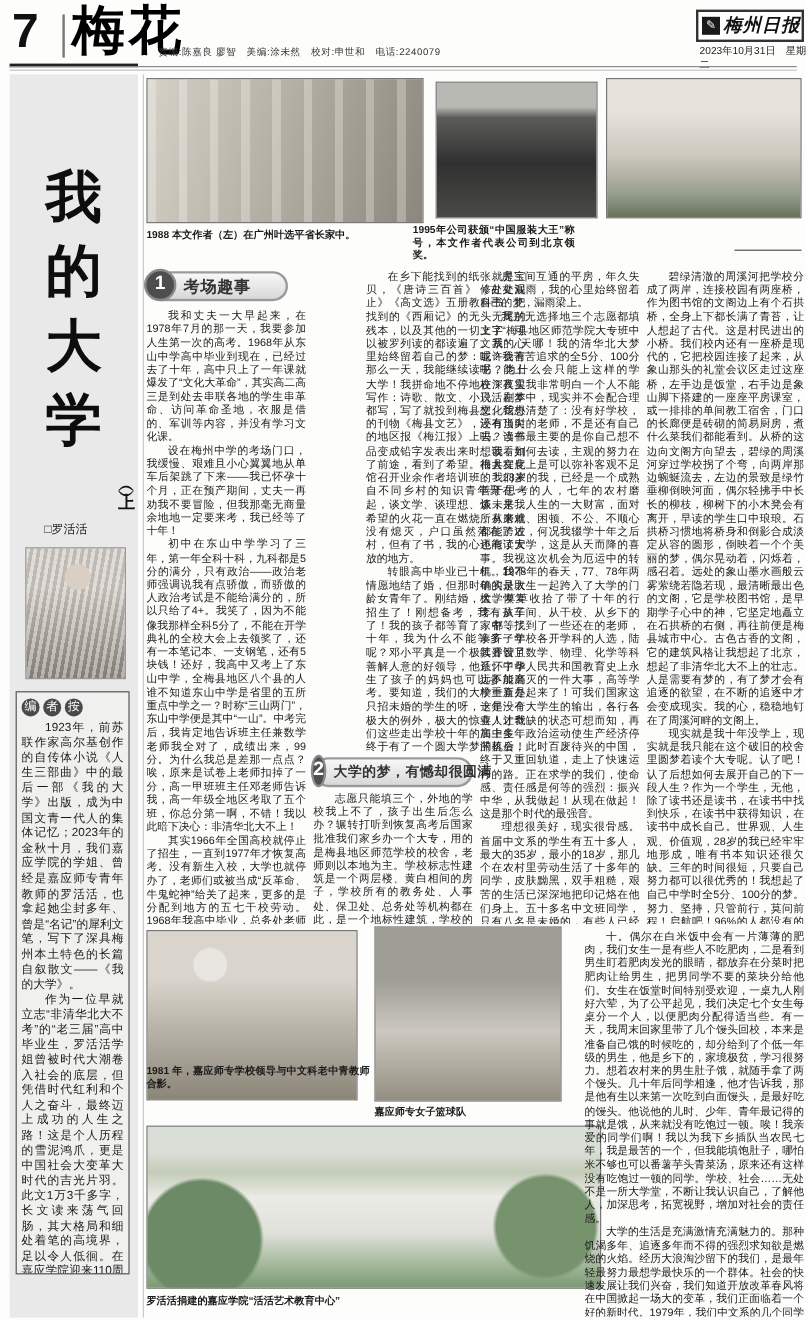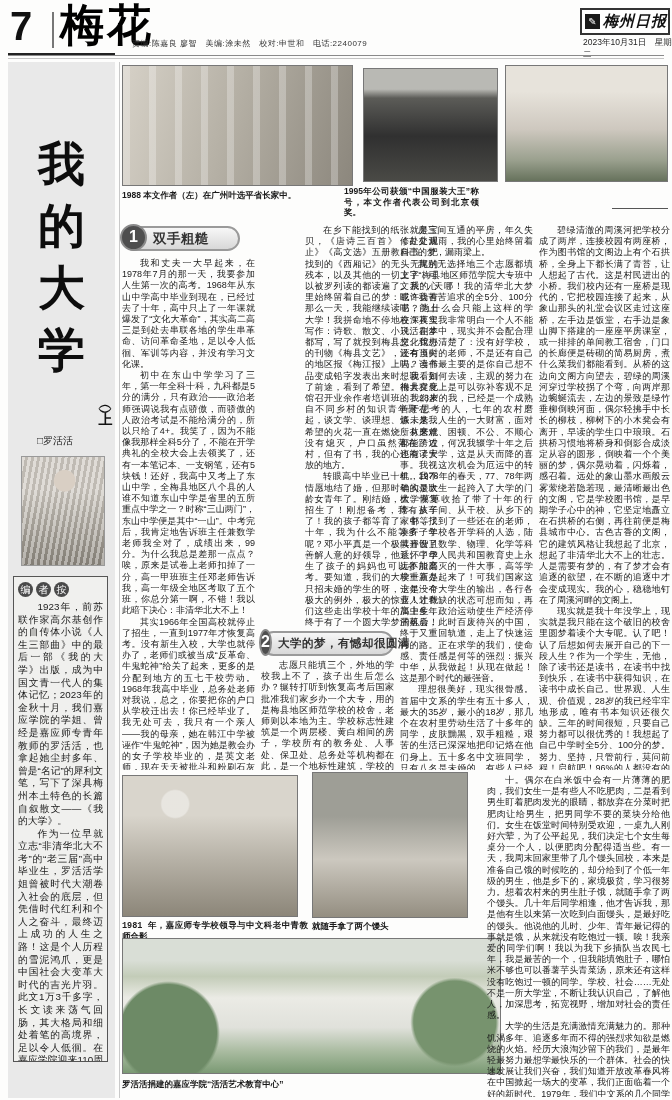--- a/index.html
+++ b/index.html
@@ -110,25 +110,26 @@
   <div class="caption" style="left:122px;top:190px;width:231px;">1988 本文作者（左）在广州叶选平省长家中。</div>
 
   <div class="ph ph2" style="left:363px;top:68px;width:135px;height:114px;"></div>
   <div class="caption" style="left:344px;top:186px;width:135px;">1995年公司获颁“中国服装大王”称号，本文作者代表公司到北京领奖。</div>
 
   <div class="ph ph3" style="left:505px;top:65px;width:163px;height:117px;"></div>
   <div class="cap-rule" style="left:612px;top:208px;width:56px;"></div>
 
   <div class="badge" style="left:122px;top:226px;width:118px;">
     <span class="num">1</span>
-    <span class="bt">双手粗糙</span>
+    <span class="bt">考场趣事</span>
   </div>
 
   <div class="col" style="left:122px;top:258px;width:133px;height:512px;">
-      <p>我和丈夫一大早起来，在1978年7月的那一天，我要参加人生第一次的高考。1968年从东山中学高中毕业到现在，已经过去了十年，高中只上了一年课就爆发了“文化大革命”，其实高二高三是到处去串联各地的学生串革命、访问革命圣地，足以令人低徊、军训等内容，并没有学习文化课。</p>
+      <p>我和丈夫一大早起来，在1978年7月的那一天，我要参加人生第一次的高考。1968年从东山中学高中毕业到现在，已经过去了十年，高中只上了一年课就爆发了“文化大革命”，其实高二高三是到处去串联各地的学生串革命、访问革命圣地，衣服是借的、军训等内容，并没有学习文化课。</p>
+      <p>设在梅州中学的考场门口，我缓慢、艰难且小心翼翼地从单车后架跳了下来——我已怀孕十个月，正在预产期间，丈夫一再劝我不要冒险，但我那毫无商量余地地一定要来考，我已经等了十年！</p>
       <p>初中在东山中学学习了三年，第一年全科十科，九科都是5分的满分，只有政治——政治老师强调说我有点骄傲，而骄傲的人政治考试是不能给满分的，所以只给了4+。我笑了，因为不能像我那样全科5分了，不能在开学典礼的全校大会上去领奖了，还有一本笔记本、一支钢笔，还有5块钱！还好，我高中又考上了东山中学，全梅县地区八个县的人谁不知道东山中学是省里的五所重点中学之一？时称“三山两门”，东山中学便是其中“一山”。中考完后，我肯定地告诉班主任兼数学老师我全对了，成绩出来，99分。为什么我总是差那一点点？唉，原来是试卷上老师扣掉了一分，高一甲班班主任邓老师告诉我，高一年级全地区考取了五个班，你总分第一啊，不错！我以此暗下决心：非清华北大不上！</p>
       <p>其实1966年全国高校就停止了招生，一直到1977年才恢复高考。没有新生入校，大学也就停办了，老师们或被当成“反革命、牛鬼蛇神”给关了起来，更多的是分配到地方的五七干校劳动。1968年我高中毕业，总务处老师对我说，总之，你要把你的户口从学校迁出去！你已经毕业了。我无处可去，我只有一个亲人——我的母亲，她在韩江中学被诬作“牛鬼蛇神”，因为她是教会办的女子学校毕业的，是英文老师，现在天天被批斗和粉刷石灰装学校的房子，也不允许我见她，我的户口能去哪里？我不知道。那是我懵懂青年之际碰到的第一次人生选择。东中宣传队的几位同学邀约一起去“上山下乡”，那时毛主席号召学生到农村去、到边疆去、到祖国最需要的地方去！在一片口号声中，在台上慷慨激昂的发言催促下，随着锣鼓的节奏，坐着大卡车走向了农村。这一去就是七年，我的户口也到了农村，终于有了着落，但我成了农民。这七年除了日出而作，日落也还在夜战劳动，在有空闲的日子里，我从未放弃读书的机会；我找到了一切能找到的文字和书籍，尽管这个很艰难：破四旧，不认大学生，</p>
     </div>
   <div class="col" style="left:261px;top:225px;width:133px;height:402px;margin-left:44px;">
       <p>在乡下能找到的纸张就是宝贝，《唐诗三百首》《古文观止》《高文选》五册教科书、把找到的《西厢记》的无头无尾的残本，以及其他的一切文字，可以被罗列读的都读遍了。我的心里始终留着自己的梦：或许会有那么一天，我能继续读书，能上大学！我拼命地不停地在深夜里写作：诗歌、散文、小说、剧本都写，写了就投到梅县文化馆办的刊物《梅县文艺》，还有当时的地区报《梅江报》上去。当作品变成铅字发表出来时，我看到了前途，看到了希望。梅县文化馆召开业余作者培训班，我们来自不同乡村的知识青年聚在一起，谈文学、谈理想、谈未来，希望的火花一直在燃烧，从来就没有熄灭，户口虽然落在了农村，但有了书，我的心也有了安放的地方。</p>
       <p>转眼高中毕业已十年，我不情愿地结了婚，但那时确实是大龄女青年了。刚结婚，大学恢复招生了！刚想备考，我有孩子了！我的孩子都等育了，都等了十年，我为什么不能等多一年呢？邓小平真是一个极其睿智且善解人意的好领导，他让怀了孕生了孩子的妈妈也可以参加高考。要知道，我们的大学一直是只招未婚的学生的呀，这是一个极大的例外，极大的惊喜！让我们这些走出学校十年的高中生，终于有了一个圆大学梦的机会！我到处去借可以复习的书，在工作之余的晚上复习到深夜，年轻人去了补习班，我身子粗重没能去，多少个晚上我累到趴在桌子上睡了。如今考试日期到了，我的预产期也到了，但我不能不去！</p>
     </div>
 
   <div class="badge" style="left:261px;top:631px;width:133px;">
     <span class="num">2</span>
@@ -142,24 +143,24 @@
       <p>房三间互通的平房，年久失修处处漏雨，我的心里始终留着自己的梦，漏雨梁上。</p>
       <p>我别无选择地三个志愿都填上了“梅县地区师范学院大专班中文系”，天哪！我的清华北大梦呢？我苦苦追求的全5分、100分呢？为什么会只能上这样的学校？其实我非常明白一个人不能只活在梦中，现实并不会配合理想。我想清楚了：没有好学校，没有顶尖的老师，不是还有自己吗？读书最主要的是你自己想不想读，如何去读，主观的努力在很大程度上是可以弥补客观不足的！28岁的我，已经是一个成熟善于思考的人，七年的农村磨炼，是我人生的一大财富，面对所有磨难、困顿、不公、不顺心都能跨过，何况我辍学十年之后还能读大学，这是从天而降的喜事。我视这次机会为厄运中的转机。1978年的春天，77、78年两年的录取生一起跨入了大学的门槛。草草收拾了带了十年的行李，从车间、从干校、从乡下的家中，找到了一些还在的老师，凑齐了学校各开学科的人选，陆续开设了数学、物理、化学等科系。中华人民共和国教育史上永远不能磨灭的一件大事，高等学校重新办起来了！可我们国家这十年没有大学生的输出，各行各业人才奇缺的状态可想而知，再加上多年政治运动使生产经济停滞落后，此时百废待兴的中国，终于又重回轨道，走上了快速运行的路。正在求学的我们，使命感、责任感是何等的强烈：振兴中华，从我做起！从现在做起！这是那个时代的最强音。</p>
       <p>理想很美好，现实很骨感。首届中文系的学生有五十多人，最大的35岁，最小的18岁，那几个在农村里劳动生活了十多年的同学，皮肤黝黑，双手粗糙，艰苦的生活已深深地把印记烙在他们身上。五十多名中文班同学，只有八名是未婚的，有些人已经是三个小孩的家长。我的同桌陈慧卿，来自大埔的女生，写一手漂亮的钢笔字，冬天穿着一件发硬且发亮的棉袄，还是旧式的斜边开口的棉袄，上课穿的用单车轮胎钉上的木屐鞋是她在苦难中挣扎的老公做的，轮流不穿，上课有时打瞌睡，那有什么？平时上山砍柴，下田插秧还不是照样干？借来的教科书用了一年也不敢还，他说以后会还了再还，还不了就认账。我班里一个男生是五华客家人，有一天，他的被子晾在课室门口，他在空地上左</p>
     </div>
   <div class="col" style="left:539px;top:225px;width:131px;height:545px;">
       <p>碧绿清澈的周溪河把学校分成了两岸，连接校园有两座桥，作为图书馆的文阁边上有个石拱桥，全身上下都长满了青苔，让人想起了古代。这是村民进出的小桥。我们校内还有一座桥是现代的，它把校园连接了起来，从象山那头的礼堂会议区走过这座桥，左手边是饭堂，右手边是象山脚下搭建的一座座平房课室，或一排排的单间教工宿舍，门口的长廊便是砖砌的简易厨房，煮什么菜我们都能看到。从桥的这边向文阁方向望去，碧绿的周溪河穿过学校拐了个弯，向两岸那边蜿蜒流去，左边的景致是绿竹垂柳倒映河面，偶尔轻拂手中长长的柳枝，柳树下的小木凳会有离开，早读的学生口中琅琅。石拱桥习惯地将桥身和倒影合成淡定从容的圆形，倒映着一个个美丽的梦，偶尔晃动着，闪烁着，感召着。远处的象山墨水画般云雾萦绕若隐若现，最清晰最出色的文阁，它是学校图书馆，是早期学子心中的神，它坚定地矗立在石拱桥的右侧，再往前便是梅县城市中心。古色古香的文阁，它的建筑风格让我想起了北京，想起了非清华北大不上的壮志。人是需要有梦的，有了梦才会有追逐的欲望，在不断的追逐中才会变成现实。我的心，稳稳地钉在了周溪河畔的文阁上。</p>
       <p>现实就是我十年没学上，现实就是我只能在这个破旧的校舍里圆梦着读个大专呢。认了吧！认了后想如何去展开自己的下一段人生？作为一个学生，无他，除了读书还是读书，在读书中找到快乐，在读书中获得知识，在读书中成长自己。世界观、人生观、价值观，28岁的我已经牢牢地形成，唯有书本知识还很欠缺。三年的时间很短，只要自己努力都可以很优秀的！我想起了自己中学时全5分、100分的梦。努力、坚持，只管前行，莫问前程！启航吧！96%的人都没有的机会你有了，还想什么清华北大？这里就是你的清华北大！再简陋的学校也可以培养出最优秀的学生！</p>
     </div>
 
   <div class="ph phg1" style="left:122px;top:775px;width:176px;height:142px;"></div>
-  <div class="caption" style="left:122px;top:921px;width:186px;font-family:Liberation Mono, monospace;">1981 年，嘉应师专学校领导与中文科老中青教师合影。</div>
+  <div class="caption" style="left:122px;top:887px;width:186px;">1981 年，嘉应师专学校领导与中文科老中青教师合影。</div>
 
   <div class="ph phg2" style="left:312px;top:772px;width:156px;height:146px;"></div>
-  <div class="caption" style="left:312px;top:921px;width:156px;">就随手拿了两个馒头</div>
+  <div class="caption" style="left:312px;top:921px;width:156px;">嘉应师专女子篮球队</div>
 
   <div class="ph phb" style="left:122px;top:938px;width:379px;height:136px;"></div>
   <div class="caption" style="left:122px;top:1079px;width:300px;">罗活活捐建的嘉应学院“活活艺术教育中心”</div>
 
   <div class="col bottom-col" style="left:487px;top:775px;width:183px;height:322px;">
     <div>
         <p>十。偶尔在白米饭中会有一片薄薄的肥肉，我们女生一是有些人不吃肥肉，二是看到男生盯着肥肉发光的眼睛，都放弃在分菜时把肥肉让给男生，把男同学不要的菜块分给他们。女生在饭堂时间特别受欢迎，一桌九人刚好六荤，为了公平起见，我们决定七个女生每桌分一个人，以便肥肉分配得适当些。有一天，我周末回家里带了几个馒头回校，本来是准备自己饿的时候吃的，却分给到了个低一年级的男生，他是乡下的，家境极贫，学习很努力。想着农村来的男生肚子饿，就随手拿了两个馒头。几十年后同学相逢，他才告诉我，那是他有生以来第一次吃到白面馒头，是最好吃的馒头。他说他的儿时、少年、青年最记得的事就是饿，从来就没有吃饱过一顿。唉！我亲爱的同学们啊！我以为我下乡插队当农民七年，我是最苦的一个，但我能填饱肚子，哪怕米不够也可以番薯芋头青菜汤，原来还有这样没有吃饱过一顿的同学。学校、社会……无处不是一所大学堂，不断让我认识自己，了解他人，加深思考，拓宽视野，增加对社会的责任感。</p>
         <p>大学的生活是充满激情充满魅力的。那种饥渴多年、追逐多年而不得的强烈求知欲是燃烧的火焰。经历大浪淘沙留下的我们，是最年轻最努力最想学最快乐的一个群体。社会的快速发展让我们兴奋，我们知道开放改革春风将在中国掀起一场大的变革，我们正面临着一个好的新时代。1979年，我们中文系的几个同学商量着排演一场大型话剧《年轻的一代》，这是当时话剧文学的代表作，风靡全国。我们中文系我、陈史章、郑回春，还有教务处长邓善音同是发起人，老师们和同学们自导自演了这场话剧，衣服是借的，道具是手工拼凑的，布景是老师和同学画的，没有任何的资本费用。演出后轰动了整个梅县城，原来正在排练此剧的山歌剧团也停止了排练。学校、单位、部队都请我们去他们那里演出。想想，八亿人看八个样板戏看了十几年，内容形式千篇一律，一旦出现思想内容形式都具新鲜感的、富有时代气息和人性表达的文艺作品，当然会受到追捧。最重要的是文学作品本身的感染力，成就了我的表演。这事其实是学校对外的一次很好的事例吧。</p>
       </div>
 

